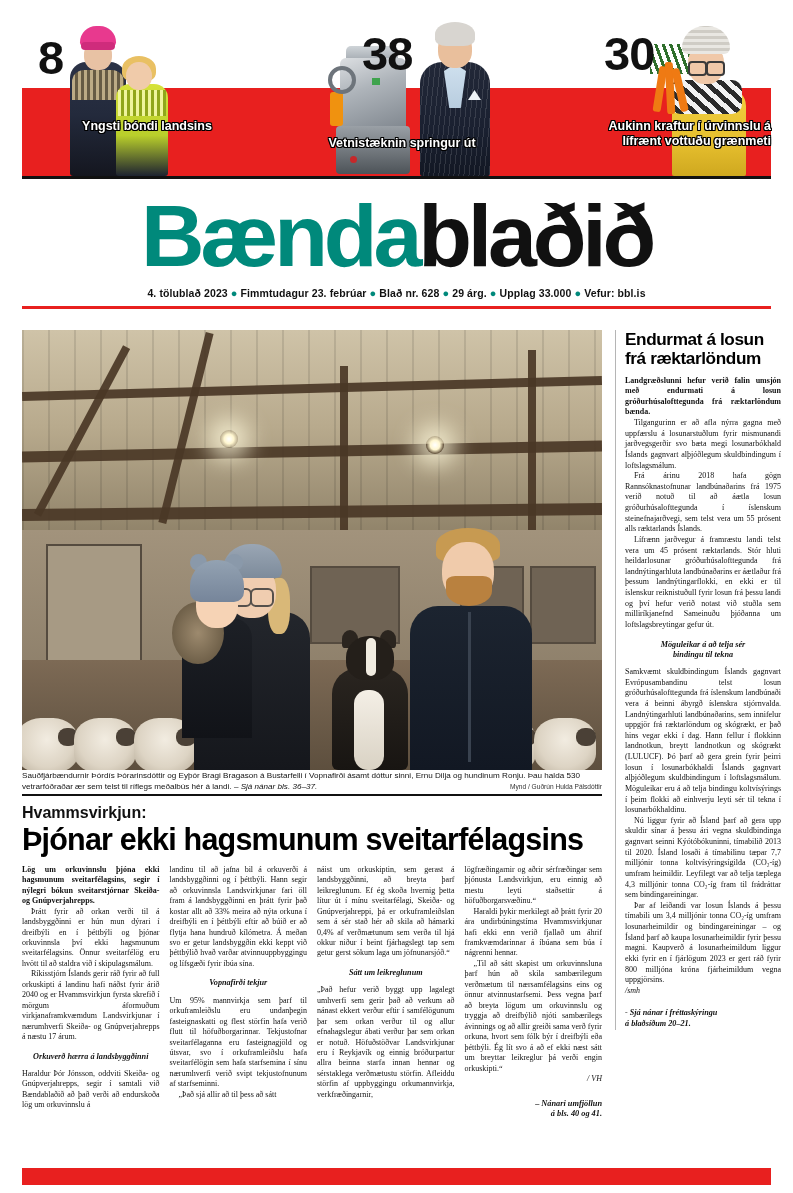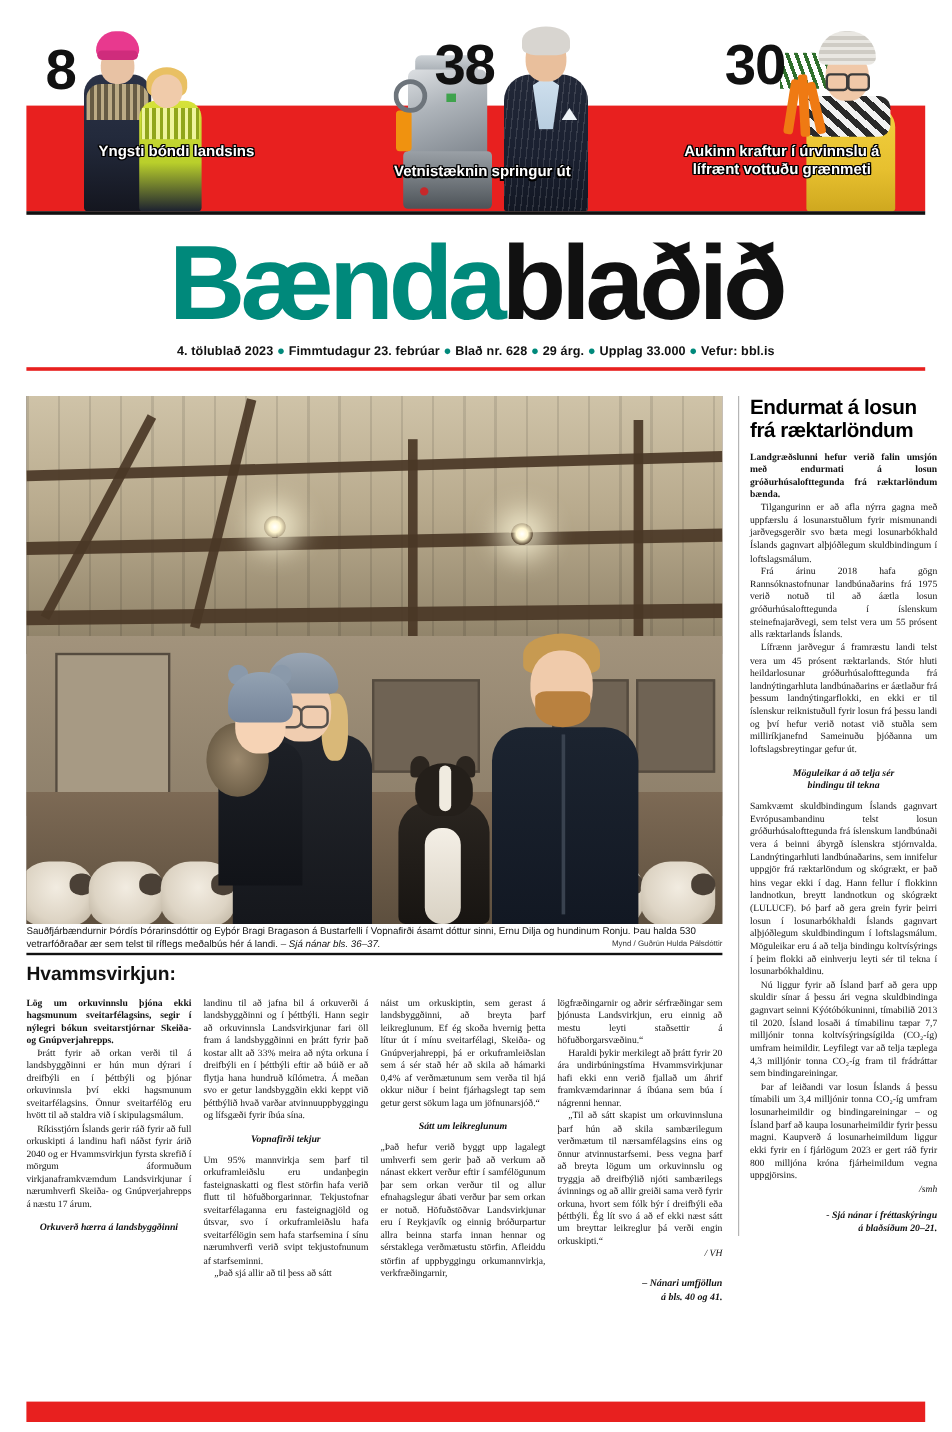--- a/index.html
+++ b/index.html
@@ -72,21 +72,21 @@
     line-height: 1.22;
     color: #ffffff;
     text-align: center;
     text-shadow:
       1px 1px 0 #000, -1px 1px 0 #000, 1px -1px 0 #000, -1px -1px 0 #000,
       0 1px 0 #000, 0 -1px 0 #000, 1px 0 0 #000, -1px 0 0 #000;
     white-space: nowrap;
   }
   .lab-a { left: 0; width: 250px; top: 119px; }
   .lab-b { left: 0; width: 260px; top: 136px; }
-  .lab-c { left: 0; width: 239px; top: 119px; }
+  .lab-c { left: 0; width: 239px; top: 119px; text-align: right; }
 
   
   .ph { position: absolute; overflow: hidden; }
 
   
   .pa-wrap { left: 46px; top: 18px; width: 106px; height: 158px; z-index: 3; }
   .pa-adult-body {
     position:absolute; left:2px; top:44px; width:56px; height:114px;
     background: linear-gradient(180deg,#2b3246 0%,#232a3c 46%,#14161f 100%);
     border-radius: 16px 16px 3px 3px;
@@ -573,26 +573,25 @@
   .r-body p.lead { text-indent: 0; font-weight: bold; }
   .r-subhead {
     text-align: center;
     font-style: italic;
     font-weight: bold;
     font-size: 8.2px;
     line-height: 1.25;
     margin: 9px 0 7px 0;
   }
   .r-credit {
-    text-align: right;
+    text-align: left;
     font-style: italic;
     font-size: 8px;
   }
   .r-seealso {
-    text-align: right;
     font-style: italic;
     font-weight: bold;
     font-size: 8.2px;
     line-height: 1.3;
     margin-top: 12px;
   }
 
   
   .bottom-bar {
     position: absolute;
@@ -746,29 +745,31 @@
     <div class="caption-block">
       <div class="caption">
         <span>Sauðfjárbændurnir Þórdís Þórarinsdóttir og Eyþór Bragi Bragason á Bustarfelli í Vopnafirði ásamt dóttur sinni, Ernu Dilja og hundinum Ronju. Þau halda 530 vetrarfóðraðar ær sem telst til ríflegs meðalbús hér á landi.</span>
         <i>– Sjá nánar bls. 36–37.</i>
       </div>
       <div class="credit">Mynd / Guðrún Hulda Pálsdóttir</div>
       <div class="cap-rule"></div>
     </div>
 
     <div class="kicker">Hvammsvirkjun:</div>
+    <div class="headline">Þjónar ekki hagsmunum sveitarfélagsins</div>
 
     <div class="cols4">
       <div class="col">
         <p class="lead">Lög um orkuvinnslu þjóna ekki hagsmunum sveitarfélagsins, segir í nýlegri bókun sveitarstjórnar Skeiða- og Gnúpverjahrepps.</p>
         <p>Þrátt fyrir að orkan verði til á landsbyggðinni er hún mun dýrari í dreifbýli en í þéttbýli og þjónar orkuvinnsla því ekki hagsmunum sveitarfélagsins. Önnur sveitarfélög eru hvött til að staldra við í skipulagsmálum.</p>
         <p>Ríkisstjórn Íslands gerir ráð fyrir að full orkuskipti á landinu hafi náðst fyrir árið 2040 og er Hvammsvirkjun fyrsta skrefið í mörgum áformuðum virkjanaframkvæmdum Landsvirkjunar í nærumhverfi Skeiða- og Gnúpverjahrepps á næstu 17 árum.</p>
         <div class="subhead">
           <span>Orkuverð hærra á landsbyggðinni</span>
         </div>
+        <p class="first">Haraldur Þór Jónsson, oddviti Skeiða- og Gnúpverjahrepps, segir í samtali við Bændablaðið að það verði að endurskoða lög um orkuvinnslu á</p>
       </div>
 
       <div class="col">
         <p class="first">landinu til að jafna bil á orkuverði á landsbyggðinni og í þéttbýli. Hann segir að orkuvinnsla Landsvirkjunar fari öll fram á landsbyggðinni en þrátt fyrir það kostar allt að 33% meira að nýta orkuna í dreifbýli en í þéttbýli eftir að búið er að flytja hana hundruð kílómetra. Á meðan svo er getur landsbyggðin ekki keppt við þéttbýlið hvað varðar atvinnuuppbyggingu og lífsgæði fyrir íbúa sína.</p>
         <div class="subhead">Vopnafirði tekjur</div>
         <p class="first">Um 95% mannvirkja sem þarf til orkuframleiðslu eru undanþegin fasteignaskatti og flest störfin hafa verið flutt til höfuðborgarinnar. Tekjustofnar sveitarfélaganna eru fasteignagjöld og útsvar, svo í orkuframleiðslu hafa sveitarfélögin sem hafa starfsemina í sínu nærumhverfi verið svipt tekjustofnunum af starfseminni.</p>
         <p>„Það sjá allir að til þess að sátt</p>
       </div>
 
       <div class="col">

